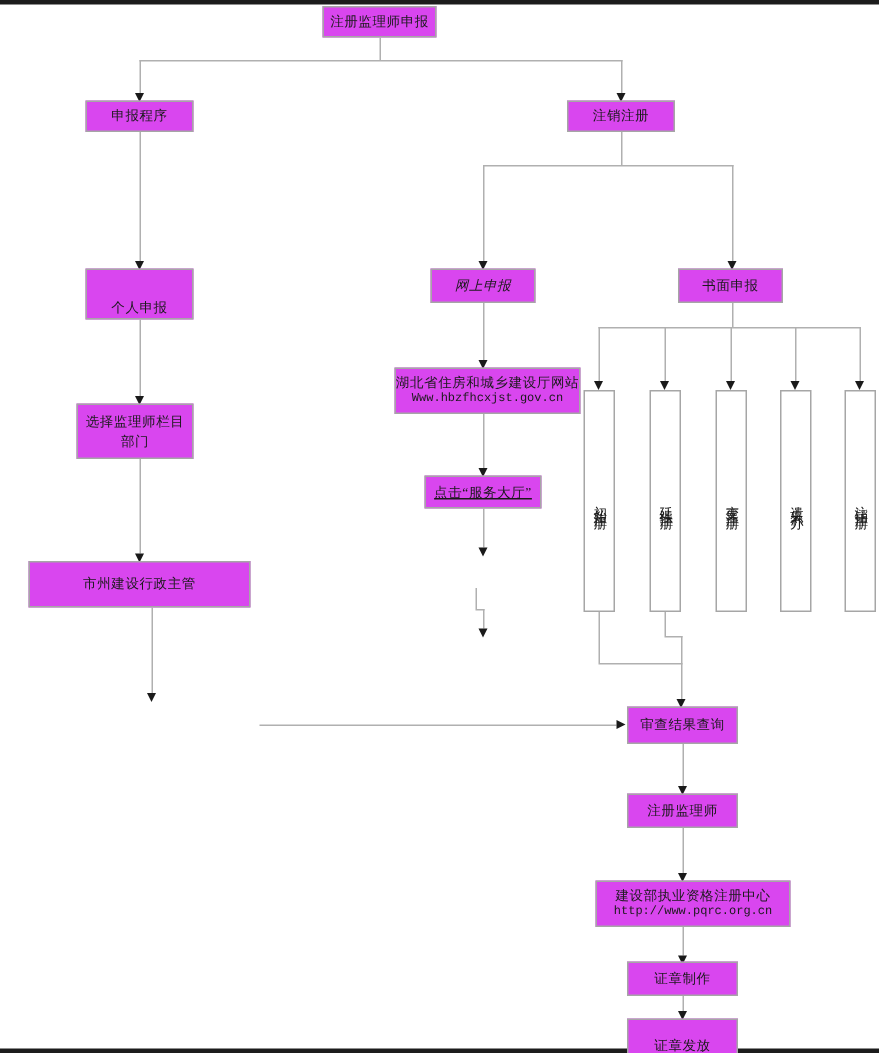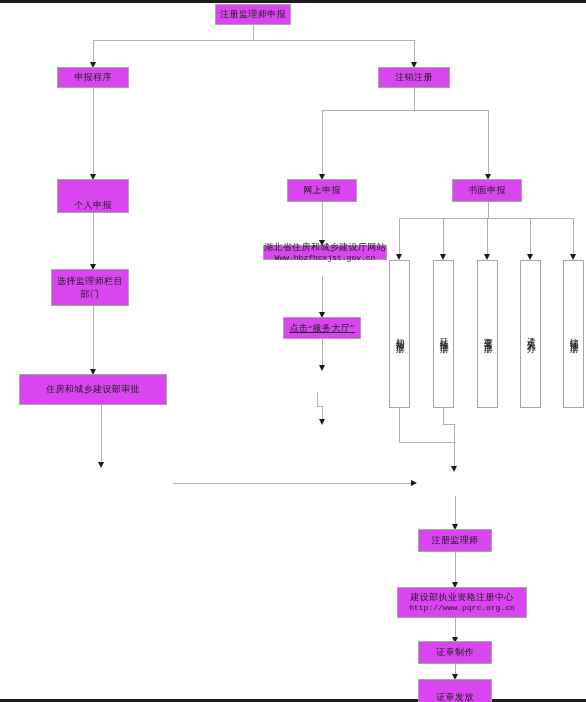--- a/index.html
+++ b/index.html
@@ -131,45 +131,45 @@
 
   <div class="box" style="left:51px; top:269px; width:78px; height:37px; flex-direction:column;">
     <span class="ln">选择监理师栏目</span>
     <span class="ln">部门</span>
   </div>
 
   <div class="ln-v" style="left:93px; top:306px; height:63px;"></div>
   <div class="arw-d" style="left:89.5px; top:369px;"></div>
 
   <div class="box" style="left:19px; top:374px; width:148px; height:31px;">
-    <span class="ln">住房和城乡建设部审批</span>
+    <span class="ln">市州建设行政主管</span>
   </div>
 
   <div class="ln-v" style="left:101px; top:405px; height:57px;"></div>
   <div class="arw-d" style="left:97.5px; top:462px;"></div>
 
 
   <div class="ln-h" style="left:173px; top:483px; width:238px;"></div>
   <div class="arw-r" style="left:411px; top:479.5px;"></div>
 
   <div class="ln-v" style="left:414px; top:88px;  height:22px;"></div>
   <div class="ln-h" style="left:322px; top:110px; width:167px;"></div>
   <div class="ln-v" style="left:322px; top:110px; height:64px;"></div>
   <div class="ln-v" style="left:488px; top:110px; height:64px;"></div>
   <div class="arw-d" style="left:318.5px; top:174px;"></div>
   <div class="arw-d" style="left:484.5px; top:174px;"></div>
 
-  <div class="box" style="left:287px; top:179px; width:70px; height:23px;">
+  <div class="box" style="left:287px; top:179px; width:70px; height:23px;font-style:italic;">
     <span class="ln">网上申报</span>
   </div>
 
   <div class="ln-v" style="left:322px; top:202px; height:38px;"></div>
   <div class="arw-d" style="left:318.5px; top:240px;"></div>
 
-  <div class="box" style="left:263px; top:245px; width:124px; height:15px; flex-direction:column;">
+  <div class="box" style="left:263px; top:245px; width:124px; height:31px; flex-direction:column;">
     <span class="ln">湖北省住房和城乡建设厅网站</span>
     <span class="ln url">Www.hbzfhcxjst.gov.cn</span>
   </div>
 
   <div class="ln-v" style="left:322px; top:276px; height:36px;"></div>
   <div class="arw-d" style="left:318.5px; top:312px;"></div>
 
   <div class="box" style="left:283px; top:317px; width:78px; height:22px;text-decoration:underline;">
     <span class="ln">点击“服务大厅”</span>
   </div>
@@ -219,20 +219,23 @@
     <span class="vtxt">注销注册</span>
   </div>
 
   <div class="ln-v" style="left:399px; top:408px; height:34px;"></div>
   <div class="ln-h" style="left:399px; top:442px; width:56px;"></div>
   <div class="ln-v" style="left:443px; top:408px; height:16px;"></div>
   <div class="ln-h" style="left:443px; top:424px; width:12px;"></div>
   <div class="ln-v" style="left:454px; top:424px; height:42px;"></div>
   <div class="arw-d" style="left:450.5px; top:466px;"></div>
 
+  <div class="box" style="left:418px; top:471px; width:74px; height:25px;">
+    <span class="ln">审查结果查询</span>
+  </div>
 
   <div class="ln-v" style="left:455px; top:496px; height:28px;"></div>
   <div class="arw-d" style="left:451.5px; top:524px;"></div>
 
   <div class="box" style="left:418px; top:529px; width:74px; height:23px;">
     <span class="ln">注册监理师</span>
   </div>
 
   <div class="ln-v" style="left:455px; top:552px; height:30px;"></div>
   <div class="arw-d" style="left:451.5px; top:582px;"></div>

